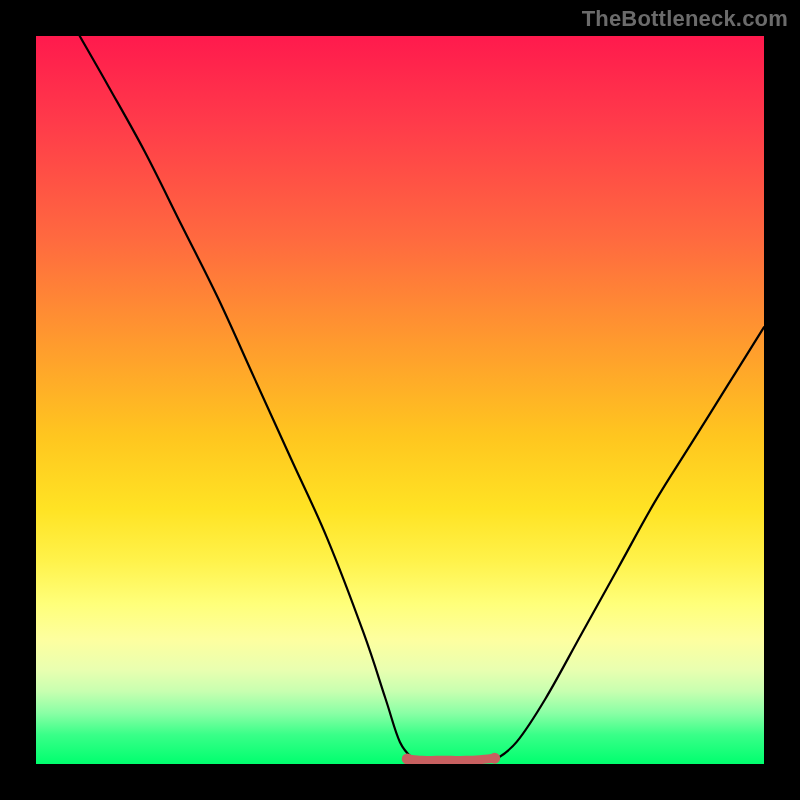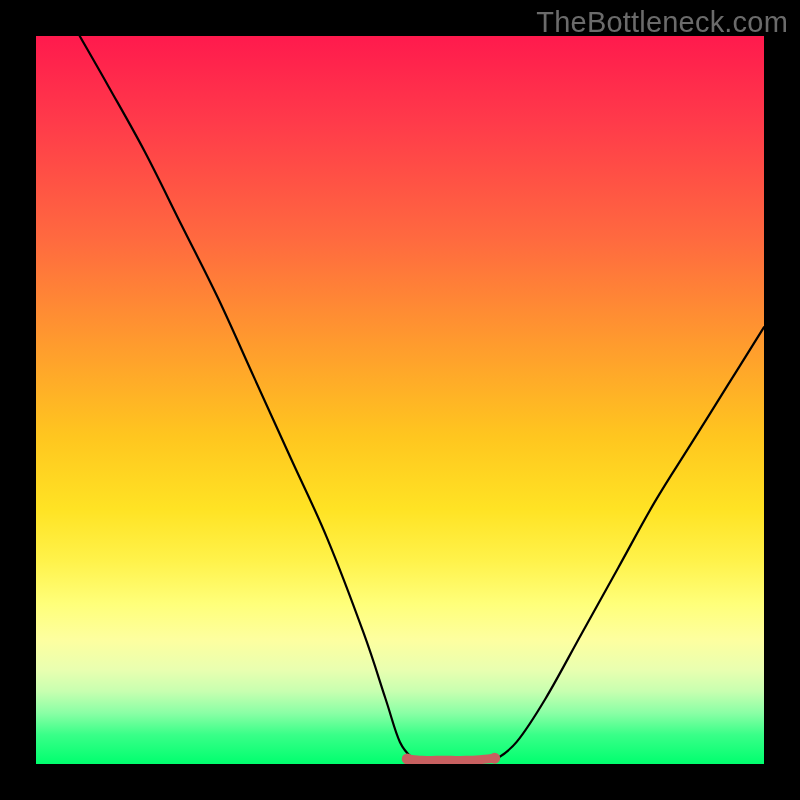--- a/index.html
+++ b/index.html
@@ -15,22 +15,22 @@
     position: relative;
     width: 800px;
     height: 800px;
     background: #000;
   }
   .watermark {
     position: absolute;
     top: 6px;
     right: 12px;
     color: #6b6b6b;
-    font-size: 29px;
-    font-weight: 400;
+    font-size: 22px;
+    font-weight: 700;
     letter-spacing: 0.2px;
     z-index: 10;
   }
   .plot {
     position: absolute;
     left: 36px;
     top: 36px;
     width: 728px;
     height: 728px;
     overflow: hidden;

